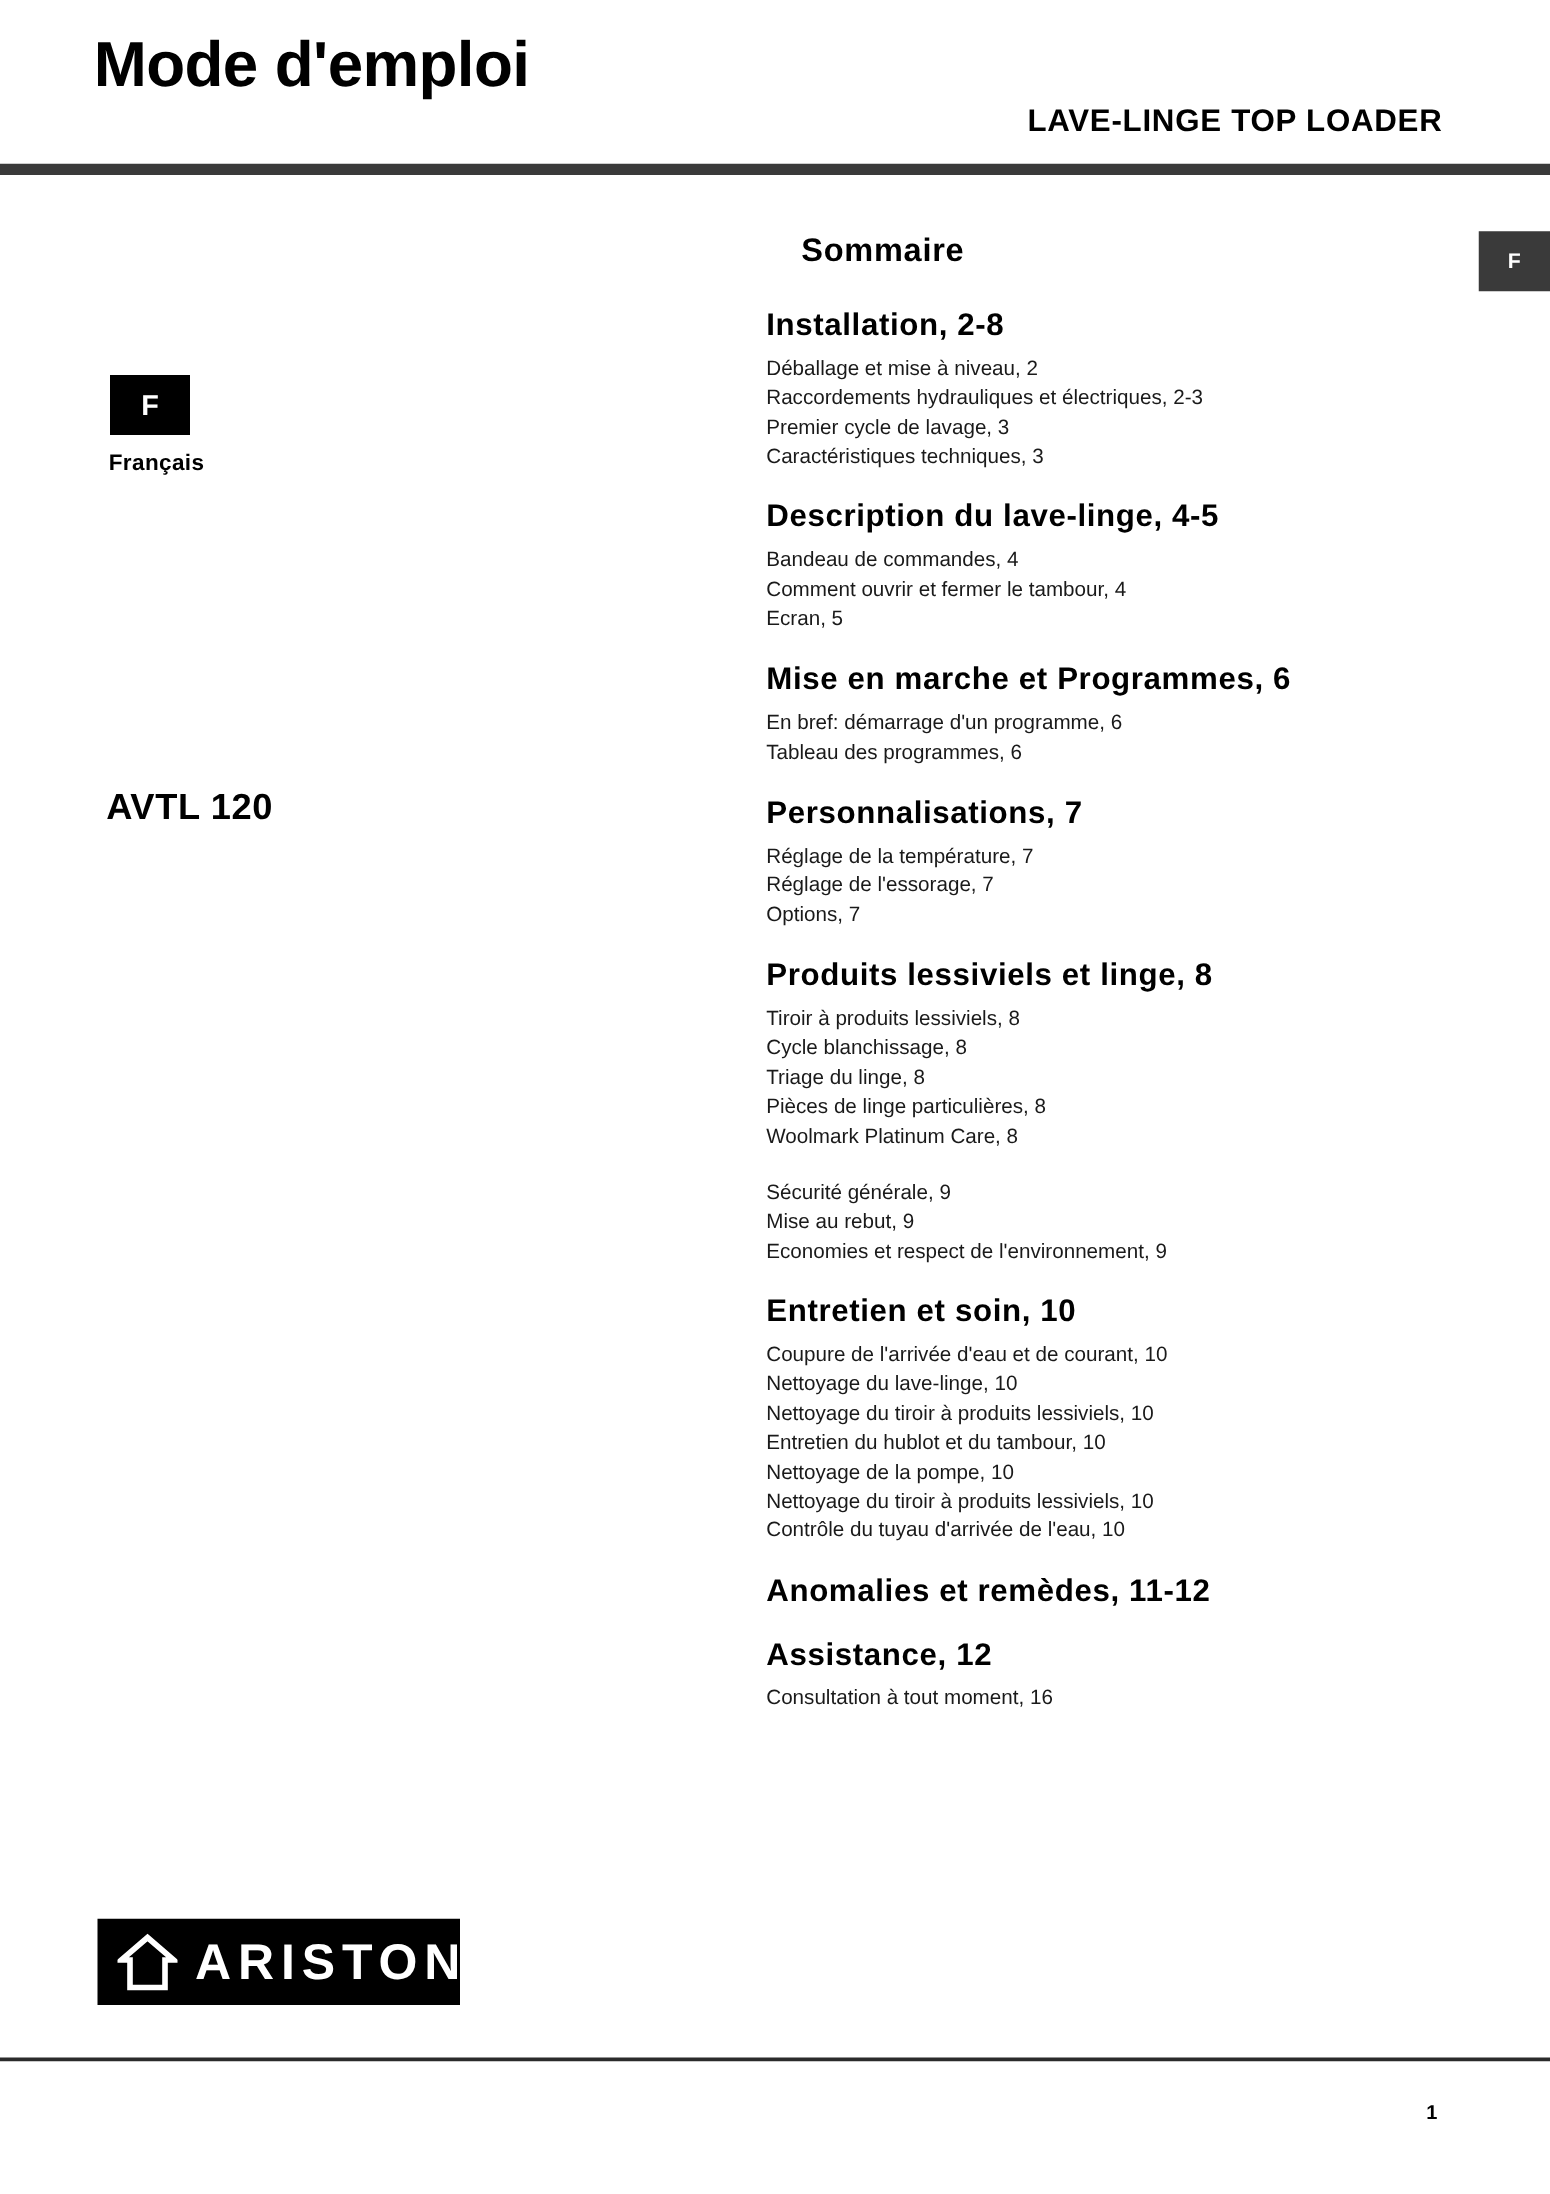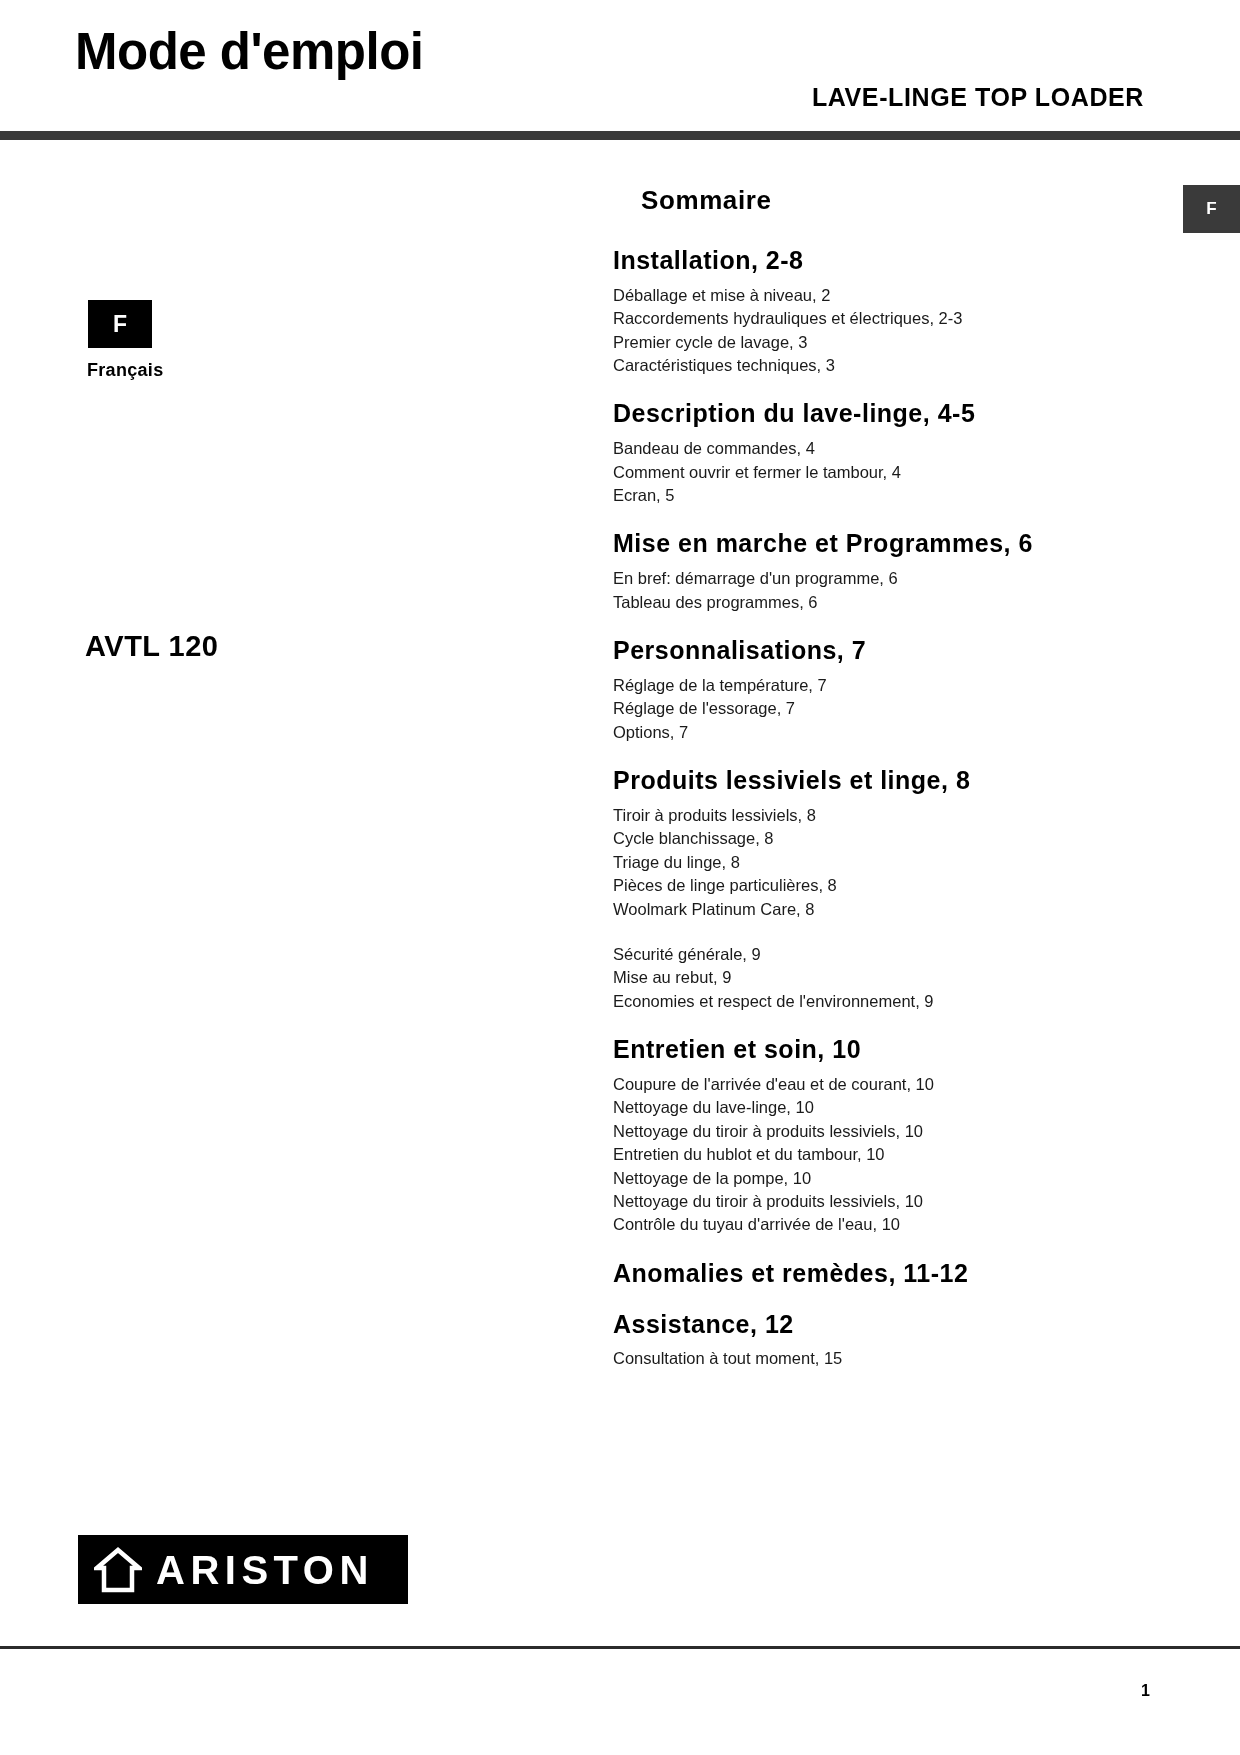--- a/index.html
+++ b/index.html
@@ -31,21 +31,21 @@
     left: 75px;
     top: 26px;
     font-size: 51px;
     font-weight: bold;
     letter-spacing: -0.5px;
     line-height: 1;
     white-space: nowrap;
   }
   .product-type {
     position: absolute;
-    right: 96px;
+    right: 86px;
     top: 83px;
     font-size: 25px;
     font-weight: bold;
     letter-spacing: 0.6px;
     white-space: nowrap;
   }
   .header-rule {
     position: absolute;
     left: 0;
     top: 131px;
@@ -140,21 +140,21 @@
     color: #1a1a1a;
     white-space: nowrap;
   }
   .toc-section.no-subs .toc-h { margin-bottom: 0; margin-top: 14px; }
 
   
   .brand {
     position: absolute;
     left: 78px;
     top: 1535px;
-    width: 330px;
+    width: 290px;
     height: 69px;
     background: #000000;
     display: flex;
     align-items: center;
     padding-left: 16px;
   }
   .brand-mark {
     width: 48px;
     height: 48px;
     flex: 0 0 48px;
@@ -253,21 +253,21 @@
           <div class="toc-sub">Entretien du hublot et du tambour, 10</div>
           <div class="toc-sub">Nettoyage de la pompe, 10</div>
           <div class="toc-sub">Nettoyage du tiroir à produits lessiviels, 10</div>
           <div class="toc-sub">Contrôle du tuyau d'arrivée de l'eau, 10</div>
         </div>
         <div class="toc-section no-subs">
           <div class="toc-h">Anomalies et remèdes, 11-12</div>
         </div>
         <div class="toc-section">
           <div class="toc-h">Assistance, 12</div>
-          <div class="toc-sub">Consultation à tout moment, 15</div>
+          <div class="toc-sub">Consultation à tout moment, 16</div>
         </div>
       </div>
   </div>
 
   <div class="brand">
     <svg class="brand-mark" viewBox="0 0 48 48">
       <polygon points="24,4 45,22 38,22 38,44 10,44 10,22 3,22" fill="none" stroke="#ffffff" stroke-width="4.5" stroke-linejoin="miter"></polygon>
     </svg>
     <span class="brand-name">ARISTON</span>
   </div>

